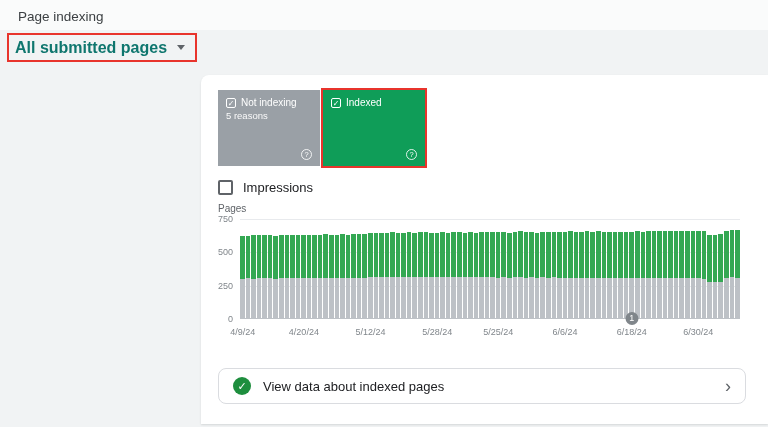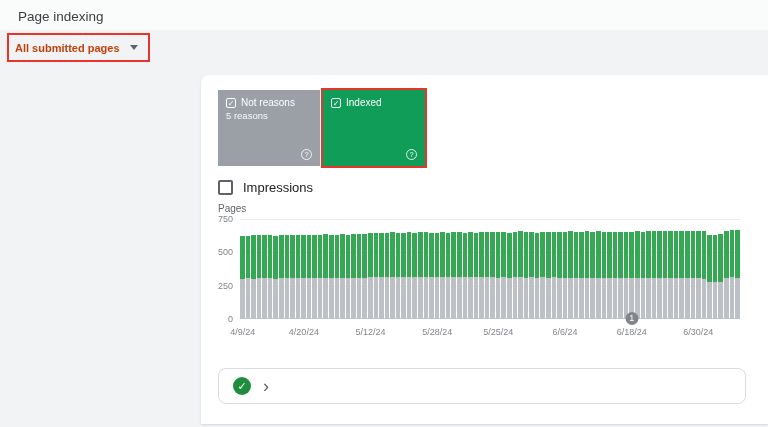--- a/index.html
+++ b/index.html
@@ -12,21 +12,21 @@
     color:#202124;
   }
   .topbar { position:absolute; left:0; top:0; width:768px; height:30px; background:#fafbfb; }
   .page-title { position:absolute; left:18px; top:9px; font-size:13.5px; color:#3c4043; }
 
   .filter-box {
     position:absolute; left:7px; top:33px; height:29px;
     border:2px solid #e8342c; display:flex; align-items:center;
     padding:0 10px 0 6px; gap:10px; cursor:pointer; background:transparent;
   }
-  .filter-label { font-size:11px; font-weight:bold; color:#c2410c; white-space:nowrap; }
+  .filter-label { font-size:16px; font-weight:bold; color:#0f766e; white-space:nowrap; }
   .caret { width:0; height:0; border-left:4px solid transparent; border-right:4px solid transparent; border-top:5px solid #5f6368; }
 
   .card {
     position:absolute; left:201px; top:75px; right:0; bottom:3px;
     background:#fff; border-radius:8px 0 0 0;
     box-shadow:0 1px 2px rgba(60,64,67,.15);
   }
 
   .stat { position:absolute; top:90px; width:102px; height:76px; padding:7px 8px; color:#fff; cursor:pointer; }
   .stat-notindexed { left:218px; background:#9aa0a6; }
@@ -86,21 +86,21 @@
 <div class="filter-box">
   <span class="filter-label">All submitted pages</span>
   <span class="caret"></span>
 </div>
 
 <div class="card"></div>
 
 <div class="stat stat-notindexed">
   <div class="stat-head">
     <span class="cb-white">✓</span>
-    <span>Not reasons</span>
+    <span>Not indexing</span>
   </div>
   <div class="stat-sub">5 reasons</div>
   <div class="help-icon">?</div>
 </div>
 
 <div class="stat stat-indexed">
   <div class="stat-head">
     <span class="cb-white">✓</span>
     <span>Indexed</span>
   </div>
@@ -494,14 +494,15 @@
     <div class="xlabel" style="left: 26.1111%;">5/12/24</div>
     <div class="xlabel" style="left: 39.4444%;">5/28/24</div>
     <div class="xlabel" style="left: 51.6667%;">5/25/24</div>
     <div class="xlabel" style="left: 65%;">6/6/24</div>
     <div class="xlabel" style="left: 78.3333%;">6/18/24</div>
     <div class="xlabel" style="left: 91.6667%;">6/30/24</div>
   </div>
 
 <div class="footer-row">
   <span class="check-circle">✓</span>
+  <span class="footer-label">View data about indexed pages</span>
   <span class="chevron">›</span>
 </div>
 
 </body></html>

